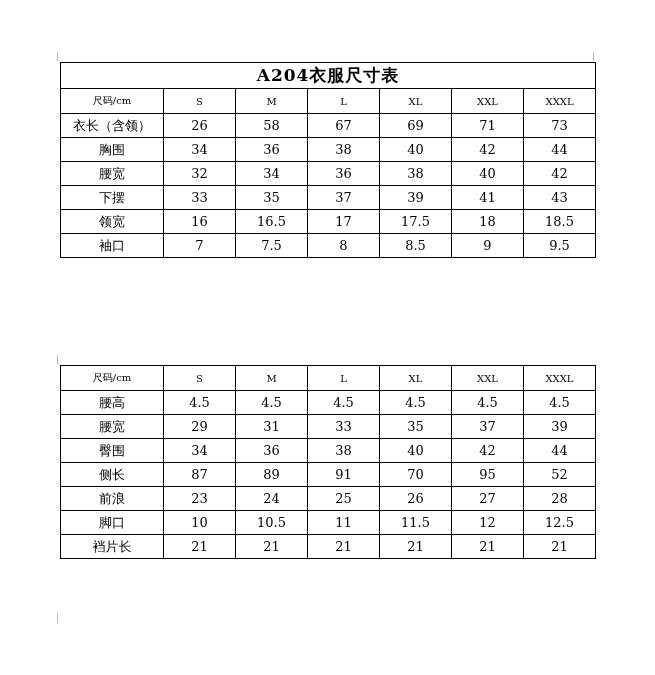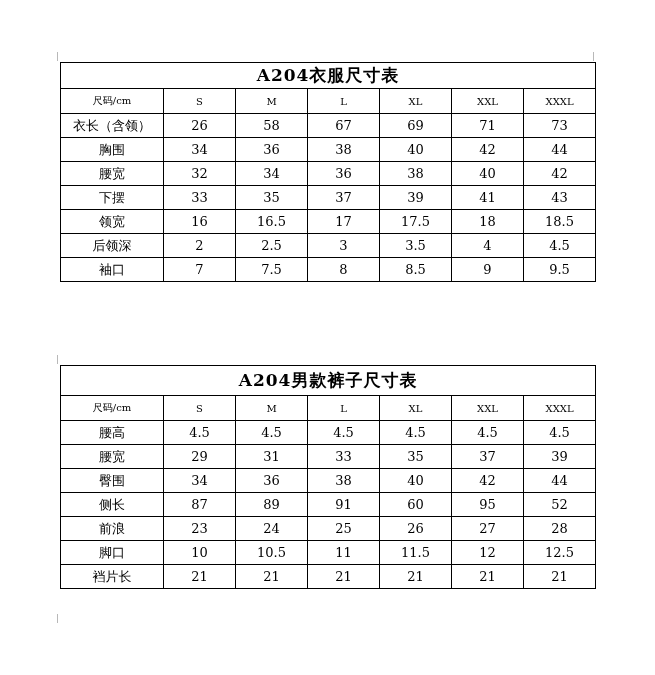--- a/index.html
+++ b/index.html
@@ -135,29 +135,20 @@
         <tr>
           <td>领宽</td>
           <td>16</td>
           <td>16.5</td>
           <td>17</td>
           <td>17.5</td>
           <td>18</td>
           <td>18.5</td>
         </tr>
         <tr>
-          <td>后领深</td>
-          <td>2</td>
-          <td>2.5</td>
-          <td>3</td>
-          <td>3.5</td>
-          <td>4</td>
-          <td>4.5</td>
-        </tr>
-        <tr>
           <td>袖口</td>
           <td>7</td>
           <td>7.5</td>
           <td>8</td>
           <td>8.5</td>
           <td>9</td>
           <td>9.5</td>
         </tr>
       </tbody>
   </table>
@@ -166,23 +157,20 @@
     <colgroup>
       <col style="width:103px">
       <col style="width:72px">
         <col style="width:72px">
         <col style="width:72px">
       <col style="width:72px">
         <col style="width:72px">
         <col style="width:72px">
     </colgroup>
     <thead>
-      <tr class="title-row">
-        <td colspan="7">A204男款裤子尺寸表</td>
-      </tr>
       <tr class="header-row">
           <th>尺码/cm</th>
           <th>S</th>
           <th>M</th>
           <th>L</th>
           <th>XL</th>
           <th>XXL</th>
           <th>XXXL</th>
         </tr>
     </thead>
@@ -212,21 +200,21 @@
           <td>38</td>
           <td>40</td>
           <td>42</td>
           <td>44</td>
         </tr>
         <tr>
           <td>侧长</td>
           <td>87</td>
           <td>89</td>
           <td>91</td>
-          <td>60</td>
+          <td>70</td>
           <td>95</td>
           <td>52</td>
         </tr>
         <tr>
           <td>前浪</td>
           <td>23</td>
           <td>24</td>
           <td>25</td>
           <td>26</td>
           <td>27</td>

